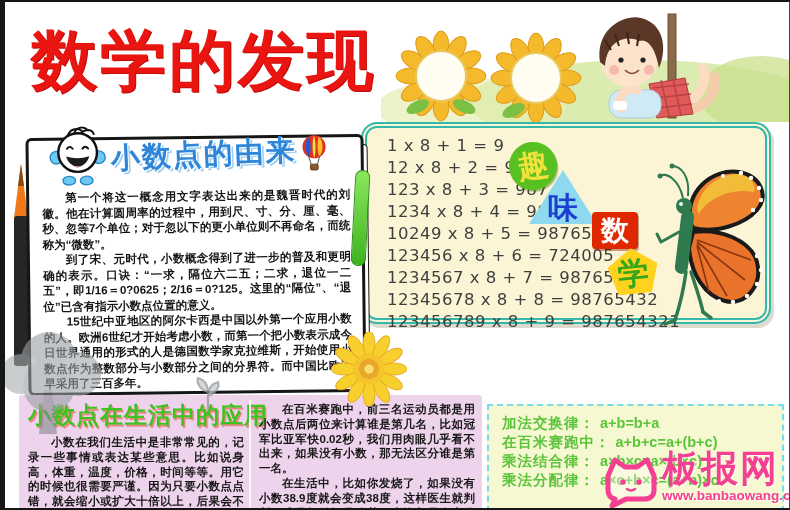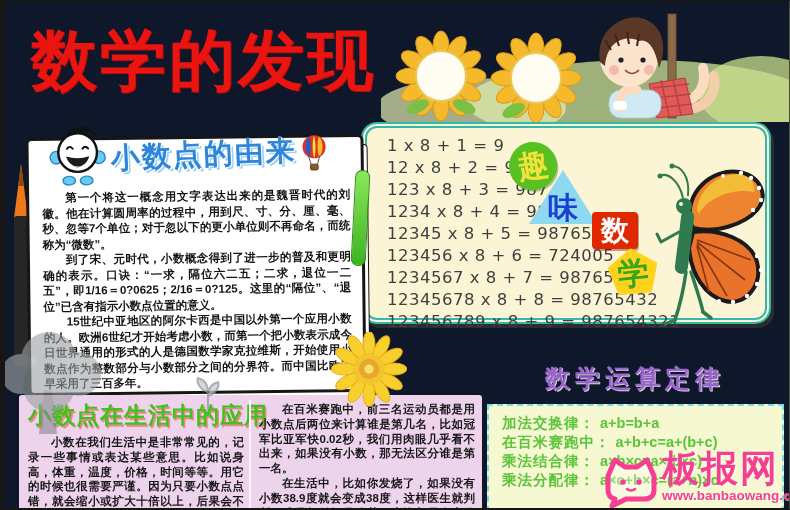--- a/index.html
+++ b/index.html
@@ -1,18 +1,18 @@
 <!DOCTYPE html>
 <html><head>
 <meta charset="utf-8">
 <style>
   html,body { margin:0; padding:0; background:#555; }
   .canvas {
     position:relative; width:790px; height:510px; margin:0 auto;
-    background:#0f172a; overflow:hidden; box-sizing:border-box;
+    background:#ffffff; overflow:hidden; box-sizing:border-box;
     border-left:5px solid #161616; border-top:2px solid #161616;
     border-bottom:2px solid #161616; border-right:1px solid #4a4a30;
     font-family:"Liberation Sans","DejaVu Sans",sans-serif;
   }
   
   .main-title {
     position:absolute; left:26px; top:22px; font-size:66px; font-weight:900;
     color:#ea1410; letter-spacing:3px; line-height:1.1;
     text-shadow:1px 1px 0 #c00c08;
   }
@@ -215,21 +215,21 @@
     <circle cx="52" cy="56" r="26" fill="#9aa0a3"></circle>
     <path d="M47,60 L42,104 L60,104 L55,60 Z" fill="#84898c"></path>
   </svg>
 
   <div class="eq-panel">
     <div class="eq-list">
       <div class="eq-line">1 x 8 + 1 = 9</div>
       <div class="eq-line">12 x 8 + 2 = 98</div>
       <div class="eq-line">123 x 8 + 3 = 987</div>
       <div class="eq-line">1234 x 8 + 4 = 9876</div>
-      <div class="eq-line">12345 x 8 + 5 = 98765</div>
+      <div class="eq-line">10249 x 8 + 5 = 98765</div>
       <div class="eq-line">123456 x 8 + 6 = 724005</div>
       <div class="eq-line">1234567 x 8 + 7 = 9876543</div>
       <div class="eq-line">12345678 x 8 + 8 = 98765432</div>
       <div class="eq-line">123456789 x 8 + 9 = 987654321</div>
     </div>
     <div class="badge badge-qu">趣</div>
     <div class="badge badge-wei">
       <span class="tri-shape"></span>
       <span class="tri-char">味</span>
     </div>
@@ -302,21 +302,20 @@
 
       </div>
     </div>
     <div class="band-divider"></div>
     <div class="col-right band-text">
       <p>在百米赛跑中，前三名运动员都是用小数点后两位来计算谁是第几名，比如冠军比亚军快0.02秒，我们用肉眼几乎看不出来，如果没有小数，那无法区分谁是第一名。</p>
       <p>在生活中，比如你发烧了，如果没有小数38.9度就会变成38度，这样医生就判断不准是打针还是吃药。也许都是在十分位上，但要表达的意思却相差很远。比如说1.9米要比1.1米高出许多。</p>
     </div>
   </div>
 
-  <div class="laws-title">数学运算定律</div>
   <div class="laws-box">
     <div class="law-row">
       <span>加法交换律：</span><span class="law-formula">a+b=b+a</span>
     </div>
     <div class="law-row">
       <span>在百米赛跑中：</span><span class="law-formula">a+b+c=a+(b+c)</span>
     </div>
     <div class="law-row">
       <span>乘法结合律：</span><span class="law-formula">a×b×c=a×(b×c)</span>
     </div>

